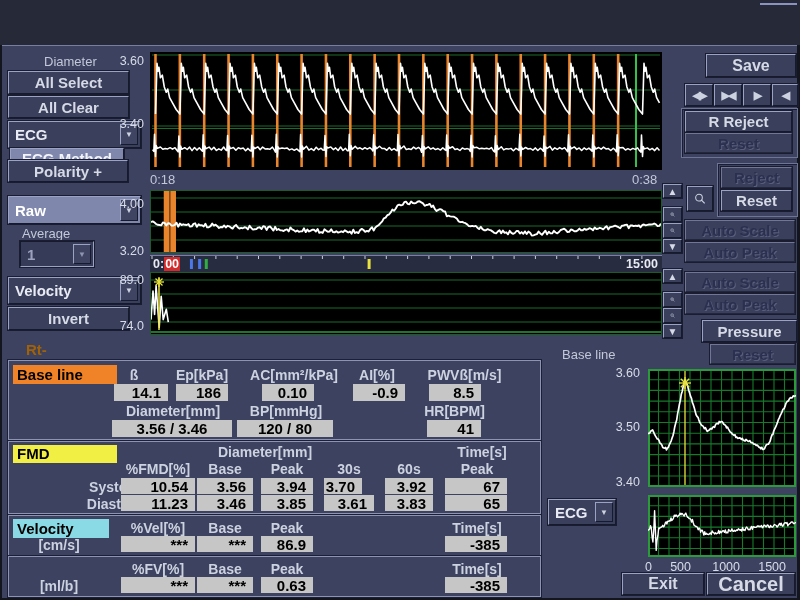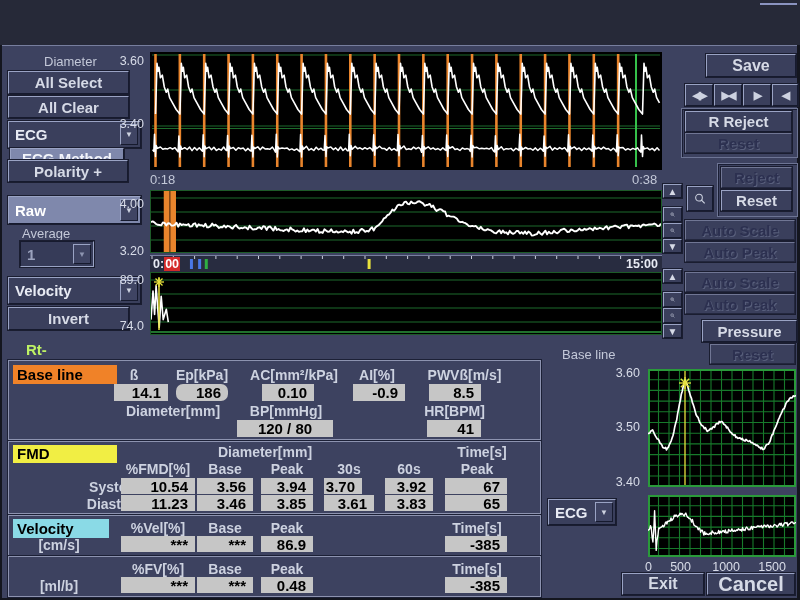--- a/index.html
+++ b/index.html
@@ -247,37 +247,38 @@
 <button class="btn dis" style="left:721px;top:167px;width:71px;height:21px;">Reject</button>
 <button class="btn" style="left:721px;top:190px;width:71px;height:21px;">Reset</button>
 
 <button class="btn dis" style="left:685px;top:220px;width:110px;height:20px;">Auto Scale</button>
 <button class="btn dis" style="left:685px;top:242px;width:110px;height:20px;">Auto Peak</button>
 <button class="btn dis" style="left:685px;top:272px;width:110px;height:20px;">Auto Scale</button>
 <button class="btn dis" style="left:685px;top:294px;width:110px;height:20px;">Auto Peak</button>
 <button class="btn" style="left:702px;top:320px;width:95px;height:22px;">Pressure</button>
 <button class="btn dis" style="left:710px;top:344px;width:85px;height:20px;">Reset</button>
 
-<div class="hdr" style="left:26px;top:341px;width:60px;text-align:left;font-size:15px;color:#bef264;">Rt-</div>
+<div class="hdr" style="left:26px;top:341px;width:60px;text-align:left;font-size:15px;color:#a16207;">Rt-</div>
 
 <div class="rpanel" style="left:8px;top:360px;width:531px;height:78px;">
   <div class="tag" style="left:4px;top:4px;width:100px;height:19px;background:#f08228;">Base line</div>
   <div class="hdr" style="left:100px;top:6px;width:50px;">ß</div>
   <div class="hdr" style="left:163px;top:6px;width:60px;">Ep[kPa]</div>
   <div class="hdr" style="left:235px;top:6px;width:100px;">AC[mm²/kPa]</div>
   <div class="hdr" style="left:342px;top:6px;width:52px;">AI[%]</div>
   <div class="hdr" style="left:408px;top:6px;width:95px;">PWVß[m/s]</div>
   <div class="val" style="left:105px;top:23px;width:54px;height:17px;">14.1</div>
-  <div class="val" style="left:167px;top:23px;width:52px;height:17px;border-radius:7px;">186</div>
+  <div class="val" style="left:167px;top:23px;width:52px;height:17px;">186</div>
   <div class="val" style="left:253px;top:23px;width:52px;height:17px;">0.10</div>
   <div class="val" style="left:344px;top:23px;width:52px;height:17px;">-0.9</div>
   <div class="val" style="left:420px;top:23px;width:52px;height:17px;">8.5</div>
   <div class="hdr" style="left:105px;top:42px;width:118px;">Diameter[mm]</div>
   <div class="hdr" style="left:233px;top:42px;width:88px;">BP[mmHg]</div>
   <div class="hdr" style="left:408px;top:42px;width:75px;">HR[BPM]</div>
+  <div class="val ctr" style="left:103px;top:59px;width:120px;height:17px;">3.56 / 3.46</div>
   <div class="val ctr" style="left:228px;top:59px;width:96px;height:17px;">120 / 80</div>
   <div class="val" style="left:418px;top:59px;width:54px;height:17px;">41</div>
 </div>
 
 <div class="rpanel" style="left:8px;top:441px;width:531px;height:71px;">
   <div class="tag" style="left:4px;top:3px;width:100px;height:18px;background:#f1ee44;line-height:18px;">FMD</div>
   <div class="hdr" style="left:200px;top:2px;width:112px;">Diameter[mm]</div>
   <div class="hdr" style="left:443px;top:2px;width:60px;">Time[s]</div>
   <div class="hdr" style="left:110px;top:19px;width:78px;">%FMD[%]</div>
   <div class="hdr" style="left:188px;top:19px;width:56px;">Base</div>
@@ -315,21 +316,21 @@
 </div>
 
 <div class="rpanel" style="left:8px;top:556px;width:531px;height:39px;">
   <div class="hdr" style="left:10px;top:21px;width:80px;">[ml/b]</div>
   <div class="hdr" style="left:110px;top:4px;width:78px;">%FV[%]</div>
   <div class="hdr" style="left:188px;top:4px;width:56px;">Base</div>
   <div class="hdr" style="left:252px;top:4px;width:52px;">Peak</div>
   <div class="hdr" style="left:438px;top:4px;width:60px;">Time[s]</div>
   <div class="val" style="left:112px;top:20px;width:74px;height:16px;">***</div>
   <div class="val" style="left:188px;top:20px;width:56px;height:16px;">***</div>
-  <div class="val" style="left:252px;top:20px;width:52px;height:16px;">0.48</div>
+  <div class="val" style="left:252px;top:20px;width:52px;height:16px;">0.63</div>
   <div class="val" style="left:436px;top:20px;width:62px;height:16px;">-385</div>
 </div>
 
 <div class="lbl" style="left:562px;top:347px;width:80px;">Base line</div>
 <div class="axlbl" style="left:604px;top:366px;">3.60</div>
 <div class="axlbl" style="left:604px;top:420px;">3.50</div>
 <div class="axlbl" style="left:604px;top:475px;">3.40</div>
 <div class="chart" style="left:648px;top:369px;width:148px;height:118px;">
     <svg viewBox="0 0 148 118" preserveAspectRatio="none" style="width: 100%; height: 100%; display: block;">
       <line x1="0" y1="0" x2="0" y2="118" stroke="#177a2b" stroke-width="1.1"></line>

